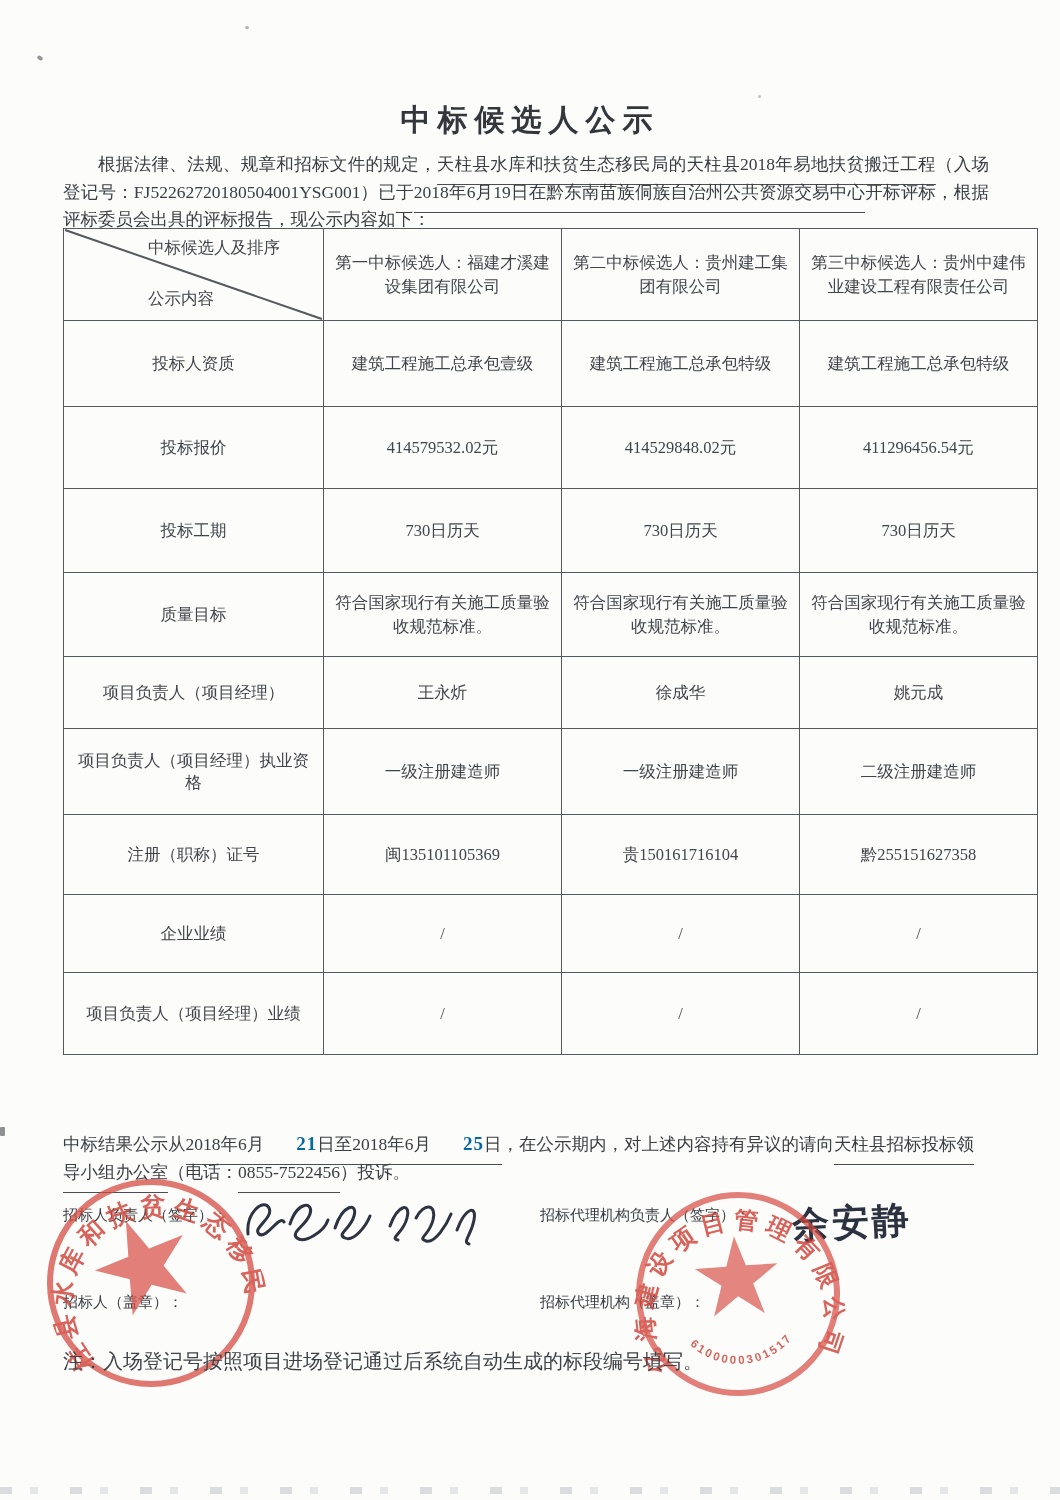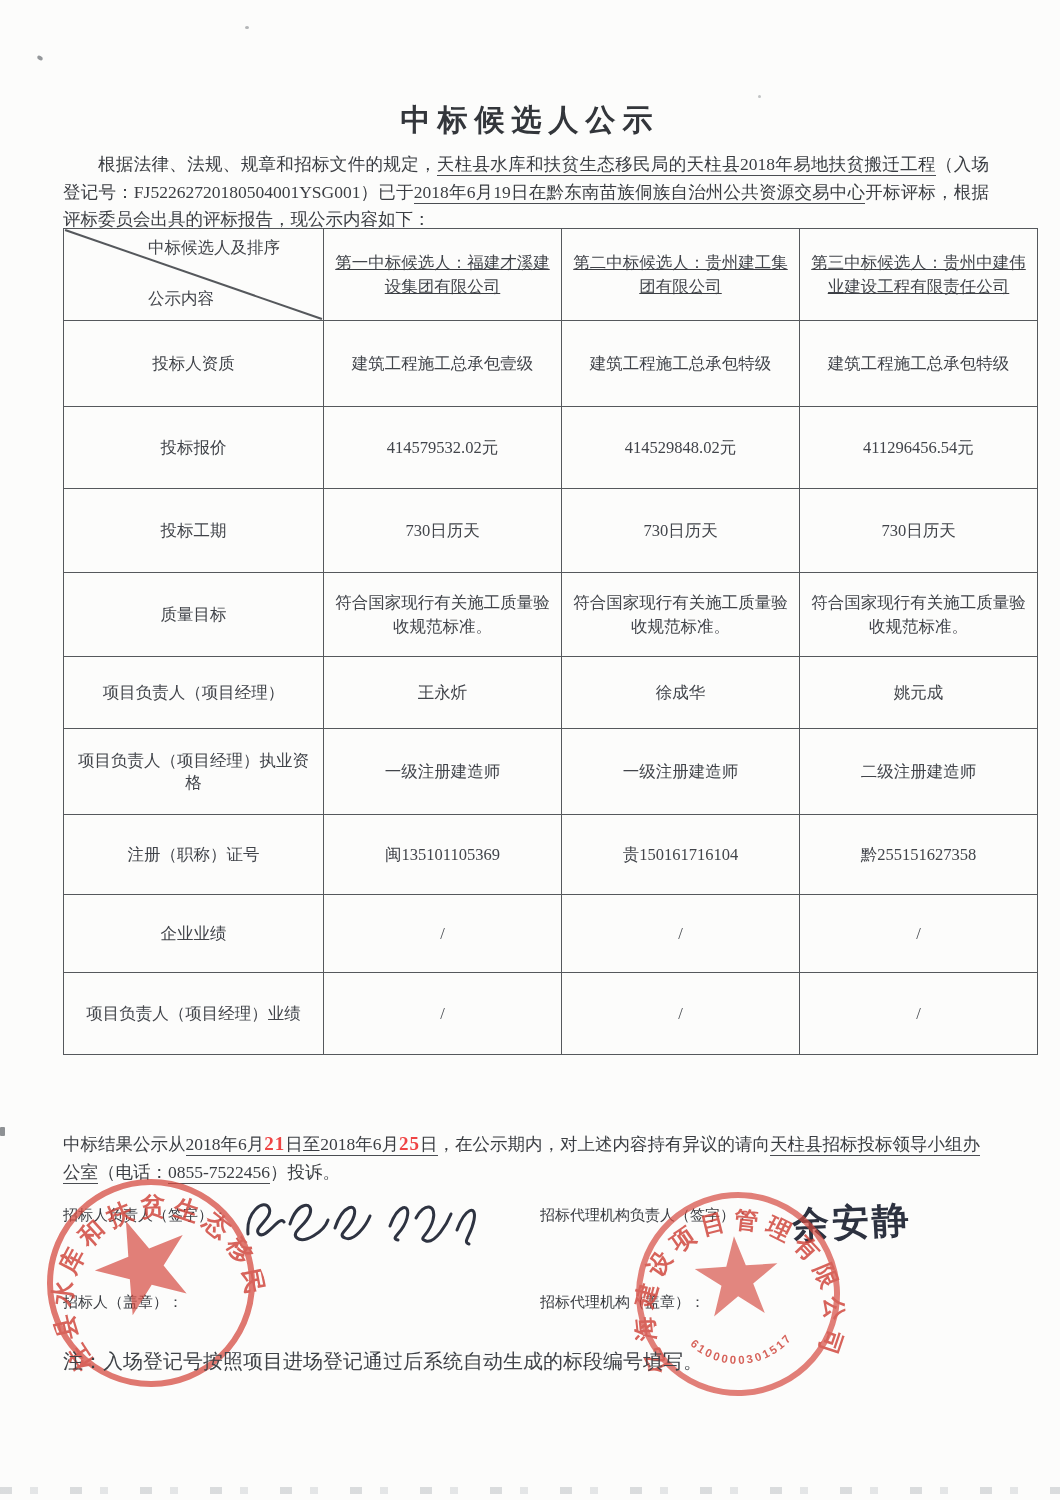--- a/index.html
+++ b/index.html
@@ -5,22 +5,22 @@
   html,body{margin:0;padding:0;background:#e8e8e8;}
   .page{position:relative;width:1060px;height:1500px;margin:0 auto;background:#fcfcfb;
         font-family:"Liberation Serif","DejaVu Serif",serif;color:#3a3d42;overflow:hidden;}
 
   .title{position:absolute;top:100px;left:0;width:100%;text-align:center;
          font-size:30px;font-weight:bold;letter-spacing:7px;color:#33363b;}
 
   .intro{position:absolute;left:63px;top:151px;width:926px;font-size:17.5px;
          line-height:27.5px;text-align:justify;text-indent:2em;}
   .result{position:absolute;left:63px;top:1130px;width:926px;font-size:17.5px;line-height:28px;}
-  .ul{border-bottom:1.6px solid #4a4d52;padding-bottom:1px;}
-  .hand-num{font-weight:bold;color:#ef4444;font-size:19px;letter-spacing:1px;}
+  .ul{border-bottom:1.6px solid #4a4d52;padding-bottom:10px;}
+  .hand-num{font-weight:bold;color:#0369a1;font-size:19px;letter-spacing:1px;margin-left:32px;}
 
   table.doc{position:absolute;left:63px;top:228px;width:922px;border-collapse:collapse;
             table-layout:fixed;}
   table.doc td{border:1.8px solid #55585c;font-size:16.5px;text-align:center;
                vertical-align:middle;padding:4px 6px;color:#41444a;}
   td.rowlabel{width:247px;}
   td.cand{width:225px;text-align:left;vertical-align:middle;line-height:24px;}
   td.lefty{text-align:left;line-height:24px;}
   td.corner{position:relative;padding:0;}
   .corner-top{position:absolute;left:84px;top:8px;font-size:16.5px;}
@@ -54,21 +54,21 @@
   <div class="speck" style="left:758px;top:95px;width:3px;height:3px;opacity:.4;"></div>
   <div class="speck" style="left:0px;top:1127px;width:5px;height:9px;opacity:.75;border-radius:1px;"></div>
   <div class="scan-noise"></div>
 
   <div class="title">中标候选人公示</div>
 
   <div class="intro"><span>根据法律、法规、规章和招标文件的规定，</span><span class="ul">天柱县水库和扶贫生态移民局的天柱县2018年易地扶贫搬迁工程</span><span>（入场登记号：FJ52262720180504001YSG001）已于</span><span class="ul">2018年6月19日在黔东南苗族侗族自治州公共资源交易中心</span><span>开标评标，根据评标委员会出具的评标报告，现公示内容如下：</span></div>
 
   <table class="doc">
     <tbody>
-        <tr style="height:92px;text-decoration:underline;">
+        <tr style="height:92px;">
       <td class="rowlabel corner">
         <svg class="diag" viewBox="0 0 247 92" preserveAspectRatio="none">
           <line x1="1" y1="1" x2="246" y2="91" stroke="#55585c" stroke-width="2"></line>
         </svg>
         <span class="corner-top">中标候选人及排序</span>
         <span class="corner-bottom">公示内容</span>
       </td>
       <td class="cand">第一中标候选人：福建才溪建设集团有限公司</td>
       <td class="cand">第二中标候选人：贵州建工集团有限公司</td>
       <td class="cand">第三中标候选人：贵州中建伟业建设工程有限责任公司</td>

